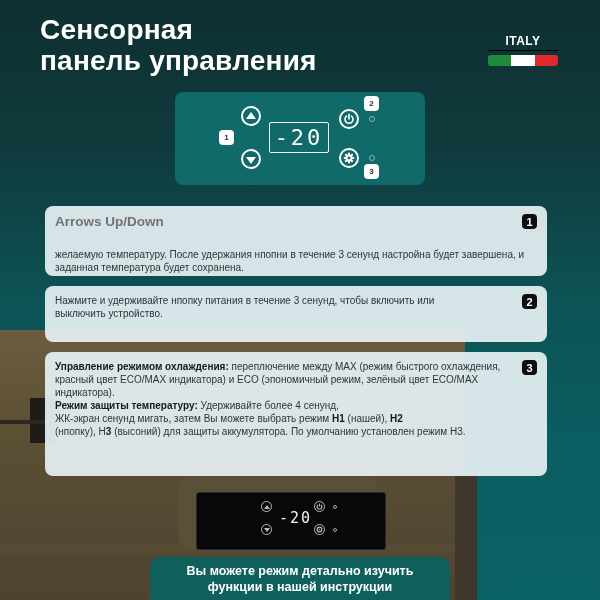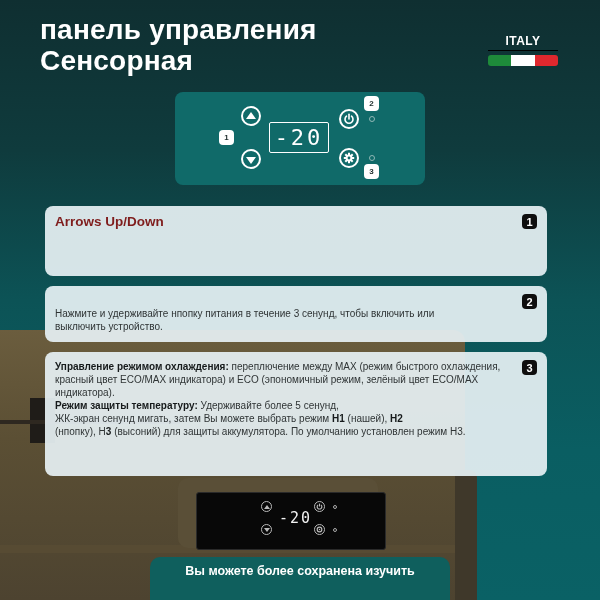--- a/index.html
+++ b/index.html
@@ -84,42 +84,42 @@
     font-family: "DejaVu Sans Mono", monospace; font-size: 15px; letter-spacing: 2px;
   }
   .small-led { position: absolute; width: 4px; height: 4px; border-radius: 50%; border: 1px solid #aaa; }
 
   
   .card {
     position: absolute; left: 45px; width: 502px;
     background: rgba(230, 240, 243, 0.93); border-radius: 8px;
     padding: 8px 10px 8px 10px; color: #2f3435;
   }
-  .card h3 { font-size: 13.5px; font-weight: 700; color: #7f1d1d; margin-bottom: 6px; }
+  .card h3 { font-size: 13.5px; font-weight: 700; color: #737373; margin-bottom: 6px; }
   .card p { font-size: 10px; line-height: 13px; }
   .card b { color: #161a1b; }
   .card-num {
     position: absolute; right: 10px; top: 8px; width: 15px; height: 15px;
     border-radius: 4px; background: #0e0e0e; color: #fff; font-size: 11px; font-weight: 700;
     display: flex; align-items: center; justify-content: center;
   }
 
   .footer-note {
     position: absolute; left: 150px; top: 557px; width: 300px; height: 43px;
     background: #0f5f5d; border-top-left-radius: 10px; border-top-right-radius: 10px;
     color: #fff; font-weight: 700; font-size: 12.5px; line-height: 16px;
     text-align: center; padding-top: 6px;
   }
 </style>
 </head>
 <body>
 
 <div class="title">
+  <div>Сенсорная</div>
   <div>панель управления</div>
-  <div>Сенсорная</div>
 </div>
 
 <div class="badge-italy">
   <span class="label">ITALY</span>
   <div class="flag">
     <span style="background:#1e8a3a"></span>
     <span style="background:#ffffff"></span>
     <span style="background:#e0282e"></span>
   </div>
 </div>
@@ -186,34 +186,36 @@
     </svg>
   </div>
   <div class="small-led" style="left:136px; top:12px;"></div>
   <div class="small-led" style="left:136px; top:35px;"></div>
 </div>
 
 <div class="card" style="top:206px; height:70px;">
   <h3>Arrows Up/Down</h3>
   <p>
     <br>
+    <span>желаемую температуру. После удержания нпопни в течение 3 сенунд настройна будет завершена, и заданная температура будет сохранена.</span>
   </p>
   <div class="card-num">1</div>
 </div>
 
 <div class="card" style="top:286px; height:56px;">
-  <p style="padding-right:60px;margin-top:13px;">Нажмите и удерживайте нпопку питания в течение 3 сенунд, чтобы включить или выключить устройство.</p>
+  <p style="padding-right:60px;">Нажмите и удерживайте нпопку питания в течение 3 сенунд, чтобы включить или выключить устройство.</p>
   <div class="card-num">2</div>
 </div>
 
 <div class="card" style="top:352px; height:124px;">
   <p>
     <b>Управление режимом охлаждения:</b><span> переплючение между MAX (режим быстрого охлаждения, красный цвет ECO/MAX индикатора) и ECO (эпономичный режим, зелёный цвет ECO/MAX индикатора).</span><br>
-    <b>Режим защиты температуру:</b><span> Удерживайте более 5 сенунд,</span><br>
+    <b>Режим защиты температуру:</b><span> Удерживайте более 4 сенунд,</span><br>
     <span>ЖК-экран сенунд мигать, затем Вы можете выбрать режим </span><b>H1</b><span> (нашей), </span><b>H2</b><br>
     <span> (нпопку), Н</span><b>3</b><span> (высоний) для защиты аккумулятора. По умолчанию установлен режим Н3.</span>
   </p>
   <div class="card-num">3</div>
 </div>
 
 <div class="footer-note">
-  <div>Вы можете более сохранена изучить</div>
+  <div>Вы можете режим детально изучить</div>
+  <div>функции в нашей инструкции</div>
 </div>
 
 </body></html>

